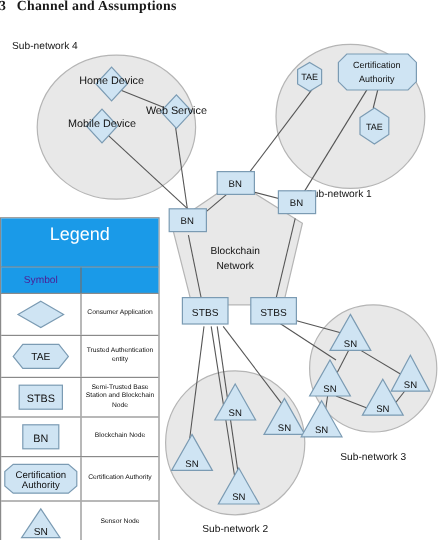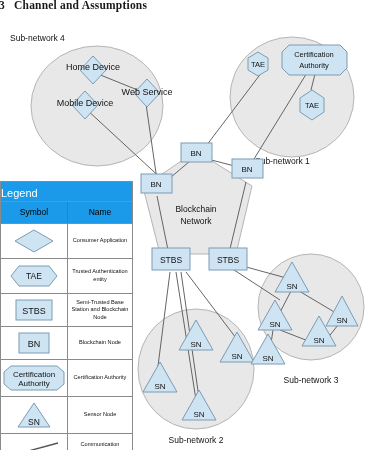--- a/index.html
+++ b/index.html
@@ -14,23 +14,23 @@
            white-space:nowrap;letter-spacing:.2px;}
   .heading .num{display:inline-block;margin-right:9px;}
 
   
   #diagram{position:absolute;left:0;top:0;width:370px;height:450px;}
 
   
   #legend{position:absolute;left:0px;top:181px;width:133px;
           border:1px solid #8a8a8a;background:#fff;
           box-sizing:border-box;}
-  .lg-title{background:#1a9ae8;color:#fff;
-            font-size:11px;padding:5px 0 2px;border-bottom:1px solid #8a8a8a;}
-  .lg-head{display:flex;background:#1a9ae8;color:#000000;
+  .lg-title{background:#1a9ae8;color:#fff;text-align:center;
+            font-size:15px;padding:5px 0 18px;border-bottom:1px solid #8a8a8a;}
+  .lg-head{display:flex;background:#1a9ae8;color:#4c1d95;
            border-bottom:1px solid #8a8a8a;}
   .lg-head div{font-size:8.5px;text-align:center;padding:5px 0 6px;}
   .lg-head .c1{width:66px;border-right:1px solid #6f6f6f;}
   .lg-head .c2{flex:1;}
   .lg-row{display:flex;border-bottom:1px solid #8a8a8a;min-height:30px;}
   .lg-row:last-child{border-bottom:none;}
   .lg-sym{width:66px;border-right:1px solid #8a8a8a;
           display:flex;align-items:center;justify-content:center;padding:3px 0;}
   .lg-name{flex:1;display:flex;align-items:center;justify-content:center;
            text-align:center;font-size:5.6px;color:#111;line-height:1.35;
@@ -187,21 +187,20 @@
     </g>
     <text class="tx" x="311" y="383" text-anchor="middle" font-size="8.5">Sub-network 3</text>
   </svg>
 
   <div id="legend">
 
     <div class="lg-title">Legend</div>
 
     <div class="lg-head">
       <div class="c1">Symbol</div>
-      <div class="c2">Name</div>
     </div>
 
     <div class="lg-row">
       <div class="lg-sym">
         <svg width="48" height="28" viewBox="0 0 48 28">
           <polygon points="24,3 43,14 24,25 5,14" fill="#cfe4f3" stroke="#7b9bb3" stroke-width="1"></polygon>
         </svg>
       </div>
       <div class="lg-name">Consumer Application</div>
     </div>

